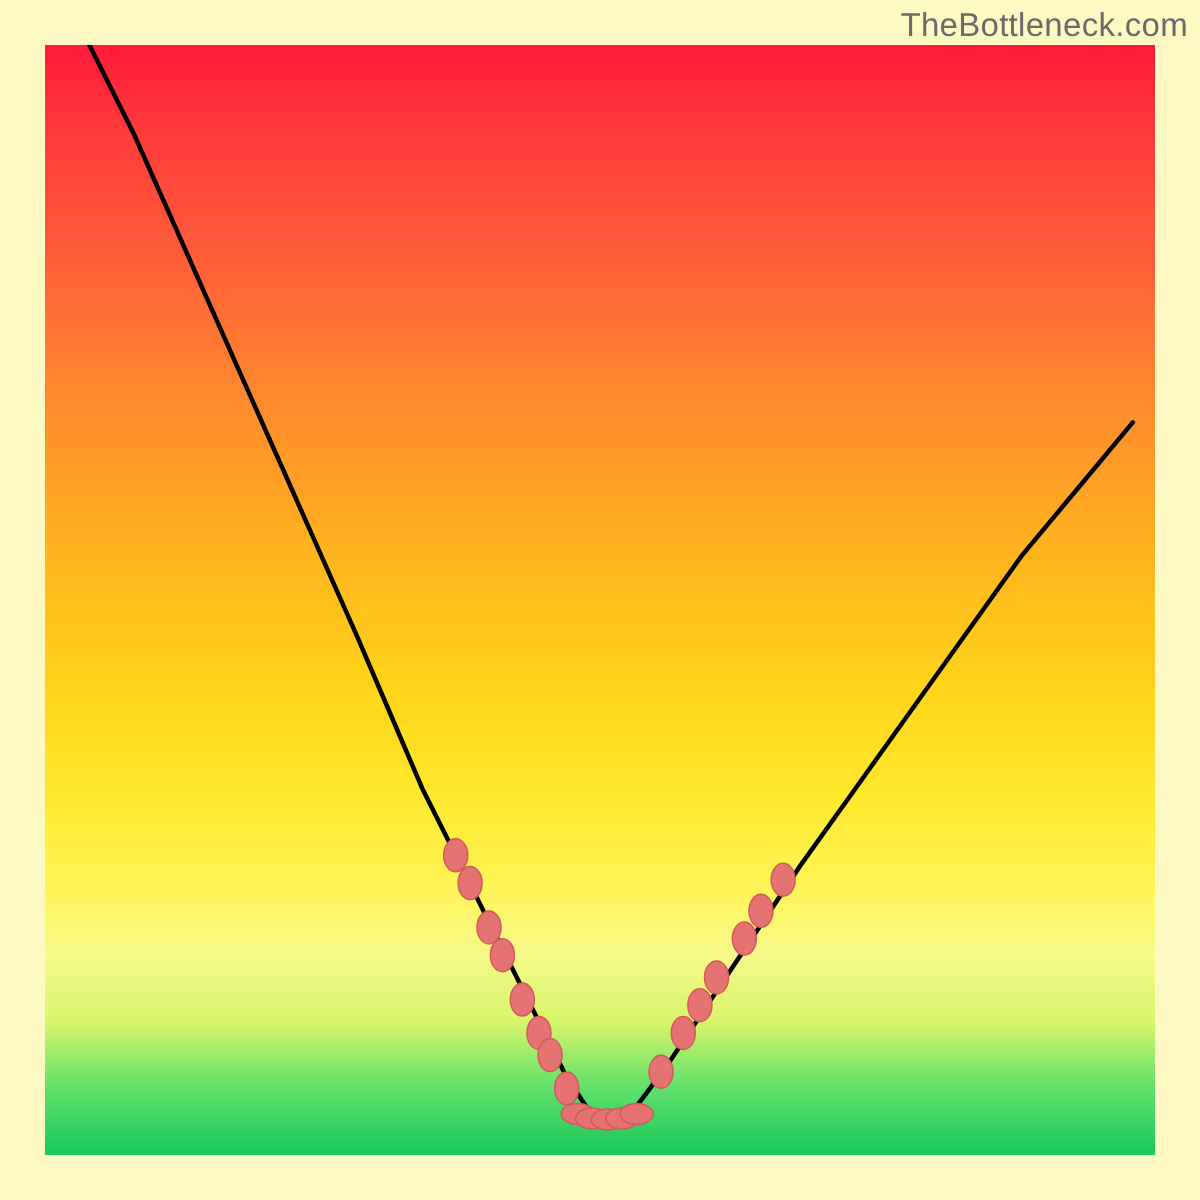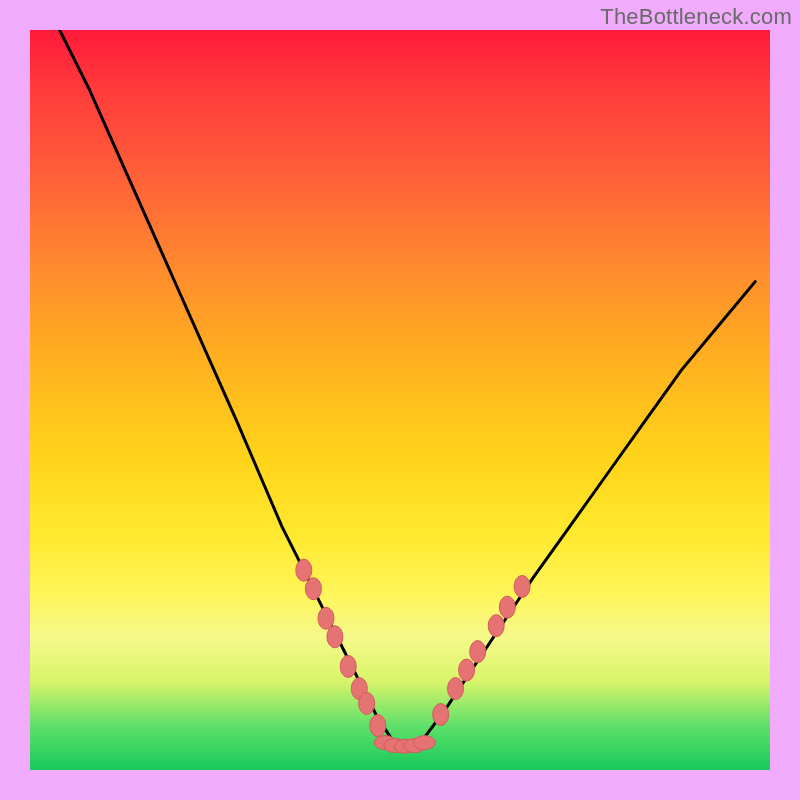--- a/index.html
+++ b/index.html
@@ -10,21 +10,21 @@
     overflow: hidden;
     background: #000;
     font-family: Arial, Helvetica, sans-serif;
   }
   .frame {
     position: absolute;
     left: 0;
     top: 0;
     width: 800px;
     height: 800px;
-    background: #f0abfc;
+    background: #fef9c3;
   }
   .plot {
     position: absolute;
     left: 30px;
     top: 30px;
     width: 740px;
     height: 740px;
     
     background: linear-gradient(to bottom,
       #ff1a3a 0%,

